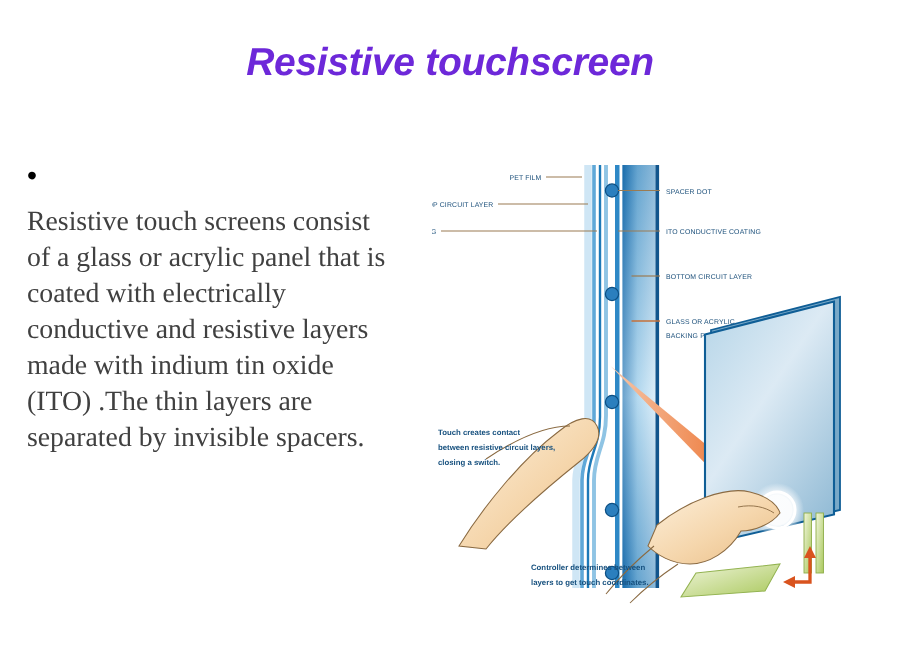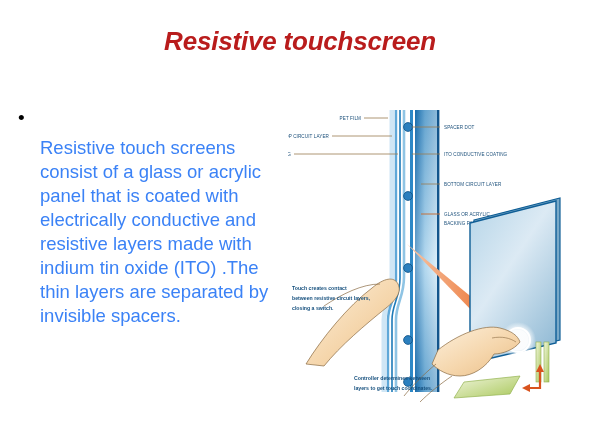--- a/index.html
+++ b/index.html
@@ -13,41 +13,42 @@
   #slide{position:absolute;inset:0;background:#fff;}
 
   
   .title{
     position:absolute;
     left:0;right:0;top:26px;
     text-align:center;
     font-size:26px;
     font-weight:bold;
     font-style:italic;
-    color:#b91c1c;
+    color:#6d28d9;
     letter-spacing:-0.2px;
   }
 
   
   .bullet-block{
     position:absolute;
     left:18px;top:103px;width:270px;
   }
   .bullet-row{display:flex;align-items:flex-start;gap:9px;}
   .bullet-dot{
     font-size:19px;line-height:1;color:#000;
     padding-top:5px;
   }
   .bullet-head{
     font-size:22px;color:#000;line-height:1.15;
   }
   .body-par{
-    margin-top:9px;margin-left:22px;
-    font-size:18.5px;line-height:1.30;color:#3b82f6;
+    margin-top:9px;
+    font-size:18.5px;line-height:1.30;color:#404040;
     width:240px;
+    font-family:Liberation Serif, serif;
   }
 
   
   .diagram{
     position:absolute;
     left:288px;top:92px;
     width:308px;height:312px;
   }
   .diagram svg{display:block;width:100%;height:100%;}
   .lbl{

